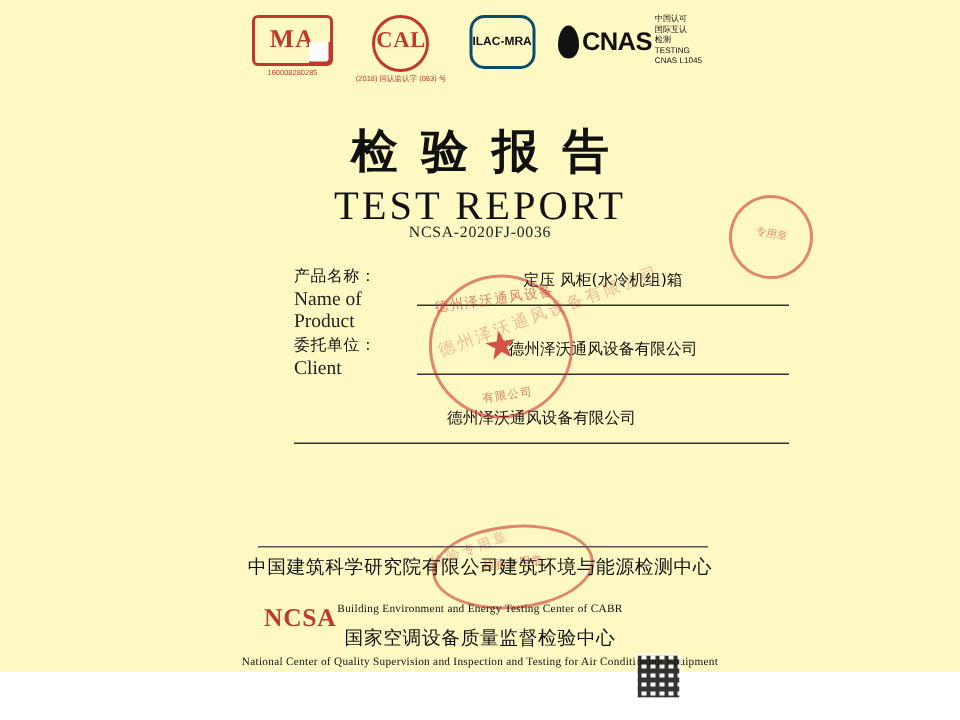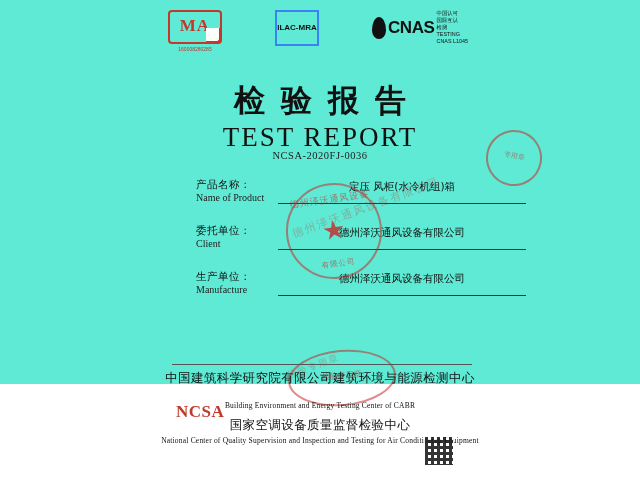--- a/index.html
+++ b/index.html
@@ -10,22 +10,22 @@
   body {
     width: 640px;
     height: 480px;
     overflow: hidden;
     font-family: "Liberation Serif", serif;
     color: #1a1a1a;
   }
   #page {
     position: relative;
     width: 640px;
-    height: 384px;
-    background: #5eead4;
+    height: 448px;
+    background: #fef9c3;
     text-decoration: underline;
   }
   
   .certs {
     position: absolute;
     top: 10px;
     left: 168px;
     width: 300px;
     height: 62px;
     display: flex;
@@ -86,22 +86,22 @@
     font-size: 15px;
     line-height: 30px;
     font-family: "Liberation Serif", serif;
     margin: 0 auto;
     letter-spacing: 0.5px;
   }
   
   .ilac-box {
     width: 40px;
     height: 32px;
-    border: 2px solid #3b82f6;
-    border-radius: 0;
+    border: 2px solid #0c4a6e;
+    border-radius: 10px;
     font-size: 8px;
     font-weight: bold;
     color: #111;
     line-height: 32px;
     font-family: "Liberation Sans", sans-serif;
     letter-spacing: 0px;
   }
   
   .cnas-wrap { text-align: left; }
   .cnas-mark {
@@ -186,21 +186,21 @@
   }
   .field-label .cn {
     display: block;
     font-size: 10.5px;
     font-family: "DejaVu Sans", sans-serif;
     color: #111;
     letter-spacing: 0.5px;
   }
   .field-label .en {
     display: block;
-    font-size: 10px;
+    font-size: 13px;
     font-family: "Liberation Serif", serif;
     color: #222;
     margin-top: 2px;
   }
   .field-value {
     flex: 1;
     position: relative;
     height: 26px;
     text-align: center;
     font-size: 10.5px;
@@ -364,20 +364,24 @@
 
 <div id="page">
 
   <div class="certs">
 
     <div class="cert">
       <div class="ma-box cert-mark">MA</div>
       <span class="cert-cap">160008280285</span>
     </div>
 
+    <div class="cert">
+      <div class="cal-circle cert-mark">CAL</div>
+      <span class="cert-cap">(2018) 国认监认字 (083) 号</span>
+    </div>
 
     <div class="cert">
       <div class="ilac-box cert-mark">ILAC-MRA</div>
     </div>
 
     <div class="cert cnas-wrap">
       <div class="cnas-mark">
         <div class="cnas-dot"></div>
         <span class="cnas-text">CNAS</span>
         <div class="cnas-lines">
@@ -408,24 +412,20 @@
 
     <div class="field-row">
       <div class="field-label">
         <span class="cn">委托单位：</span>
         <span class="en">Client</span>
       </div>
       <div class="field-value">德州泽沃通风设备有限公司</div>
     </div>
 
     <div class="field-row">
-      <div class="field-label">
-        <span class="cn">生产单位：</span>
-        <span class="en">Manufacture</span>
-      </div>
       <div class="field-value">德州泽沃通风设备有限公司</div>
     </div>
 
 
   </div>
 
   <div class="wm" style="top:200px;left:288px;">德州泽沃通风设备有限公司</div>
   <div class="wm" style="top:360px;left:286px;font-size:9px;">检验专用章</div>
 
   <div class="seal seal-main">

